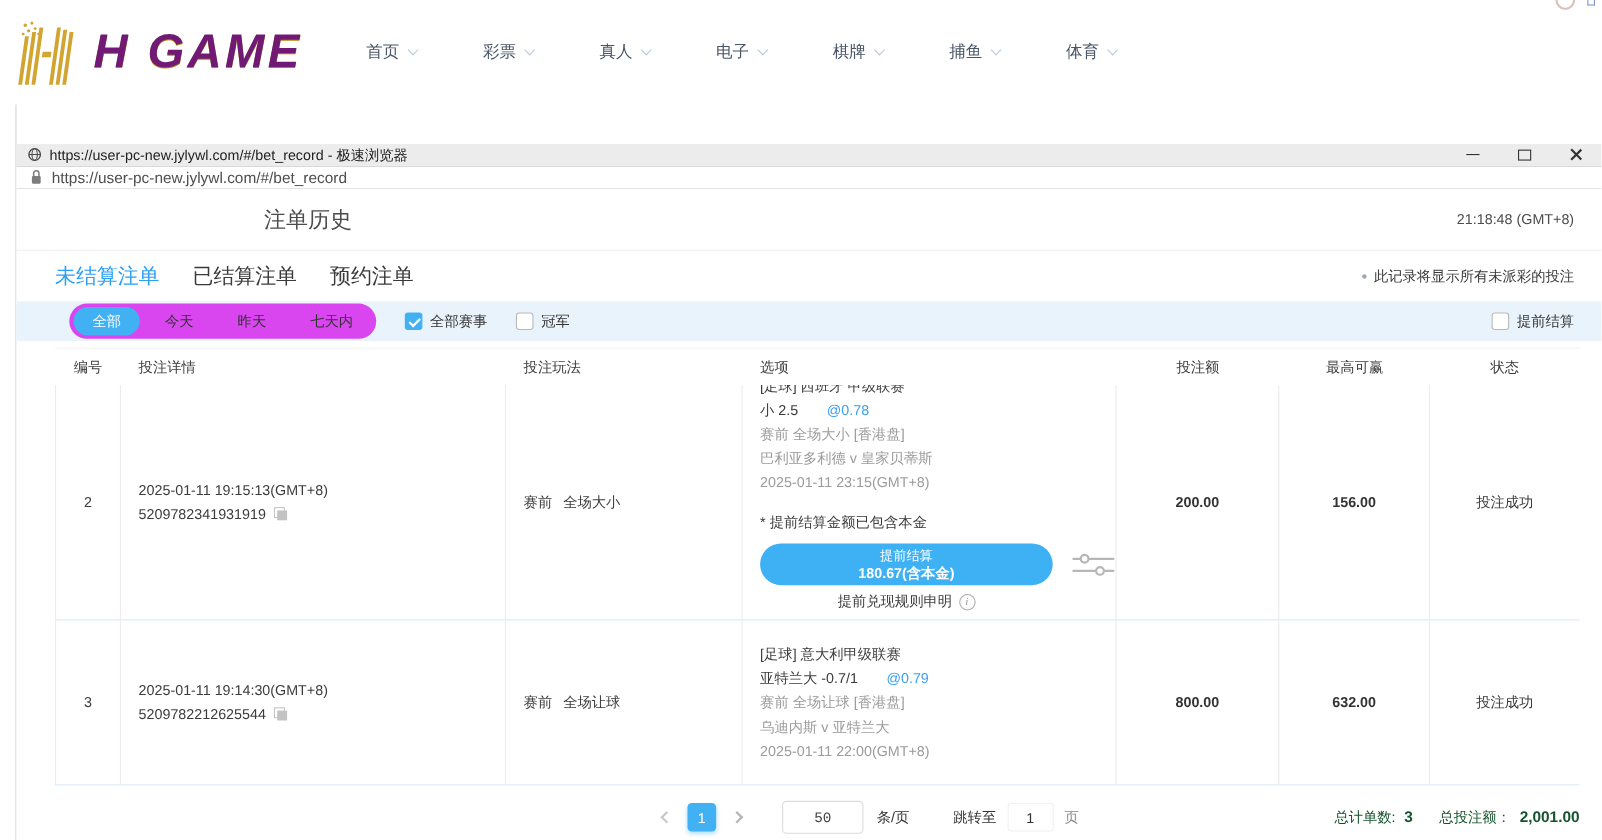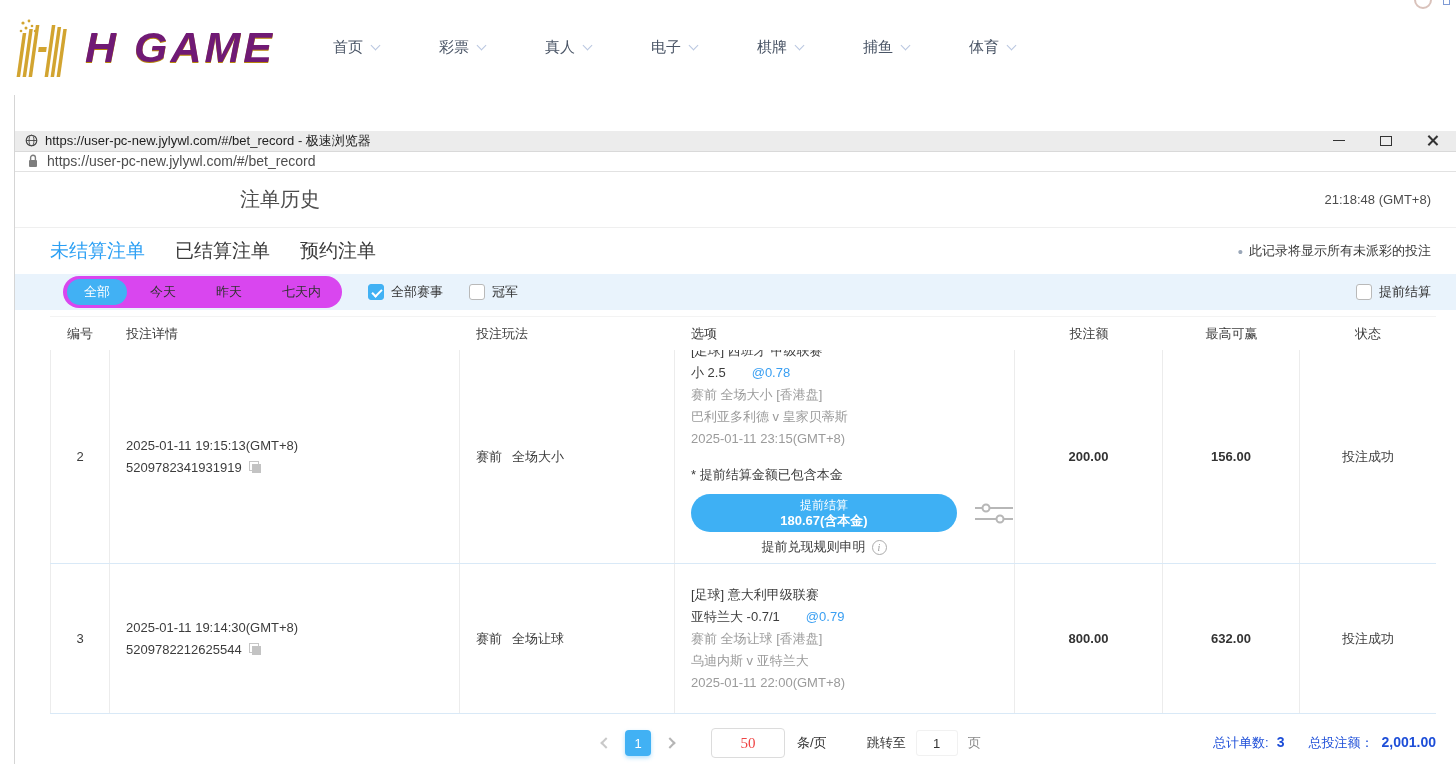--- a/index.html
+++ b/index.html
@@ -94,26 +94,26 @@
   .c-amount,.c-max { display:flex; align-items:center; justify-content:center; font-weight:600; color:#333; }
   .c-status { display:flex; align-items:center; justify-content:center; color:#3c3c3c; }
 
   
   .pager { margin:8px 20px 0 35px; display:flex; align-items:center; height:42px; }
   .pager-left { display:flex; align-items:center; margin-left:545px; }
   .pg-arrow { width:22px; height:26px; display:flex; align-items:center; justify-content:center; cursor:pointer; }
   .arr-l { width:8px; height:8px; border-top:2px solid #c9c9c9; border-left:2px solid #c9c9c9; transform:rotate(-45deg); }
   .arr-r { width:8px; height:8px; border-top:2px solid #b5b5b5; border-right:2px solid #b5b5b5; transform:rotate(45deg); }
   .pg-current { width:26px; height:26px; margin:0 8px; background:#41b1f4; border-radius:4px; color:#fff; display:flex; align-items:center; justify-content:center; box-shadow:0 2px 4px rgba(65,177,244,.4); cursor:pointer; }
-  .size-input { width:74px; height:30px; margin-left:30px; border:1px solid #dcdcdc; border-radius:4px; text-align:center; font-size:15px; color:#ef4444; font-family:Liberation Serif, serif; outline:none; background:#fff; }
+  .size-input { width:74px; height:30px; margin-left:30px; border:1px solid #dcdcdc; border-radius:4px; text-align:center; font-size:13px; color:#404040; font-family:Liberation Mono, monospace; outline:none; background:#fff; }
   .size-label { margin-left:12px; color:#333; }
   .jump-label { margin-left:40px; color:#333; }
   .jump-input { width:42px; height:26px; margin-left:10px; border:1px solid #f1f1f1; border-radius:3px; text-align:center; font-size:13px; color:#333; font-family:inherit; outline:none; background:#fff; }
   .jump-unit { margin-left:10px; color:#8a8a8a; }
-  .pager-summary { margin-left:auto; display:flex; align-items:baseline; gap:8px; color:#1d4ed8; }
+  .pager-summary { margin-left:auto; display:flex; align-items:baseline; gap:8px; color:#14532d; }
   .sum-num { font-weight:700; font-size:14px; }
   .sum-amount-label { margin-left:16px; }
 </style>
 </head>
 <body>
 
 <div class="screen">
 
   <header class="topnav">
     <div class="logo">

